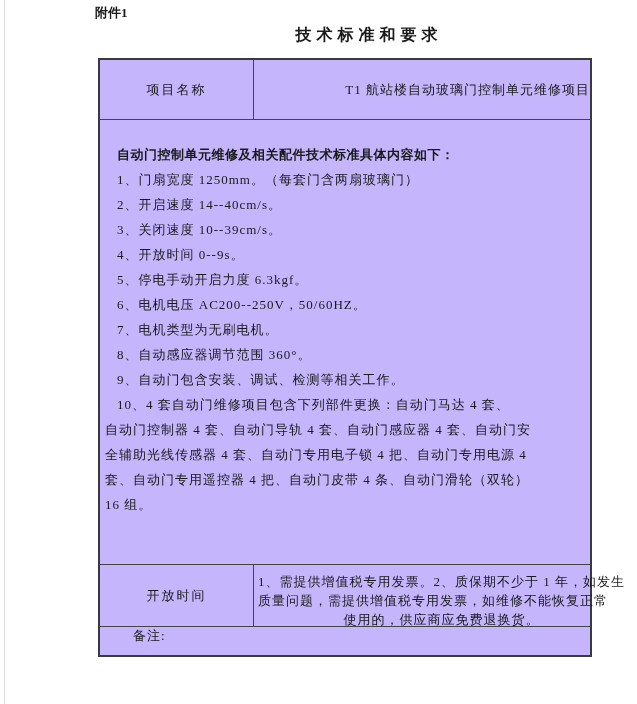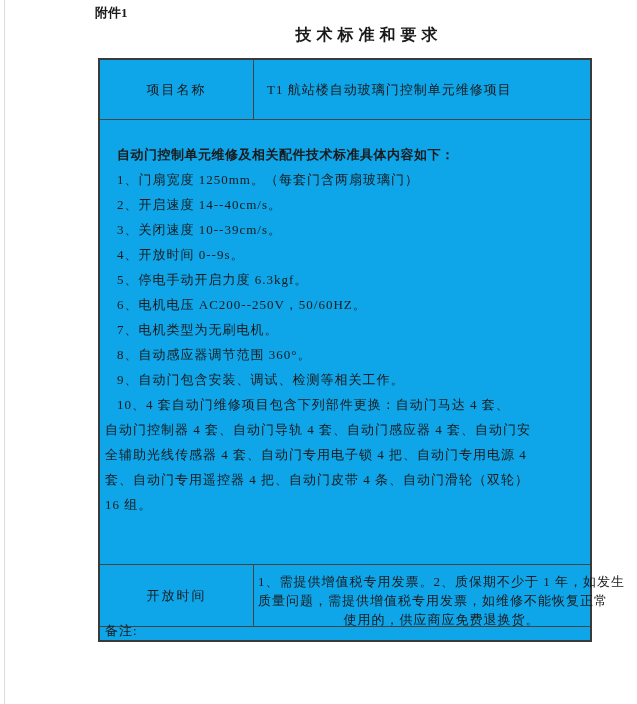--- a/index.html
+++ b/index.html
@@ -16,47 +16,47 @@
   #att2 { top:724px; }
 
   .doc-title {
     position:absolute; left:98px; top:25px; width:542px;
     text-align:center; font-weight:bold; font-size:16px; letter-spacing:5px;
     white-space:nowrap;
   }
 
   .doc-table {
     position:absolute; left:98px; top:58px; width:494px;
-    border:2px solid #3a3a3a; box-sizing:border-box; background:#0ea5e9;
+    border:2px solid #3a3a3a; box-sizing:border-box; background:#c4b5fd;
   }
   .trow { display:flex; box-sizing:border-box; }
   .trow + .trow { border-top:1px solid #444; }
   .cell-label {
     width:154px; flex:0 0 154px; border-right:1px solid #444; box-sizing:border-box;
     display:flex; align-items:center; justify-content:center;
     letter-spacing:2px;
   }
   .cell-value { flex:1 1 auto; box-sizing:border-box; }
 
   #row1 { height:59px; }
-  #row1 .cell-value { display:flex; align-items:center; padding-left:13px; }
+  #row1 .cell-value { display:flex; align-items:center; padding-left:13px;justify-content:flex-end; }
   #row1 .cell-value .val { letter-spacing:1px; }
 
   #row2 { height:445px; }
   #row2 .cell-value { padding:22px 2px 0 5px; }
   .t-line { line-height:25px; white-space:nowrap; letter-spacing:1px; }
   .t-line.bold { font-weight:bold; letter-spacing:0.5px; }
   .t-line.indent { text-indent:12px; }
 
   #row3 { height:62px; }
   #row3 .cell-value { padding:7px 2px 0 4px; }
   .o-line { line-height:19px; white-space:nowrap; letter-spacing:1px; }
   .o-line.center { text-align:center; }
 
-  #row4 { height:14px; display:flex; align-items:flex-end; }
+  #row4 { height:29px; display:flex; align-items:flex-start;padding-left:28px; }
   #row4 .remark { padding-left:5px; letter-spacing:1px; }
 </style>
 </head>
 <body>
 
 <div id="stage">
   <div class="page-edge"></div>
 
   <div id="att1" class="att-label">附件1</div>
 

